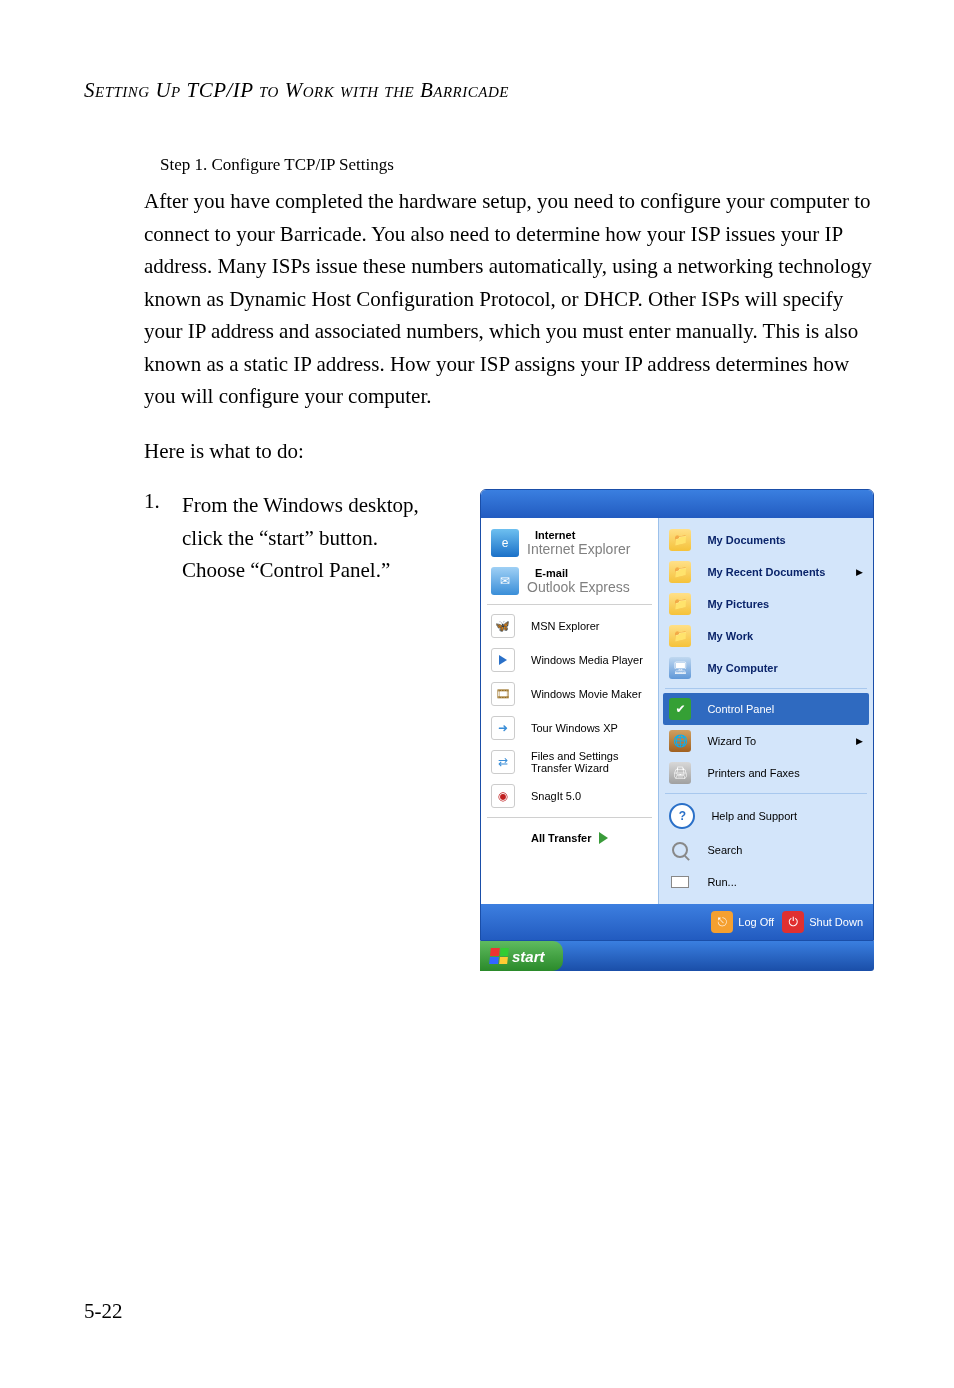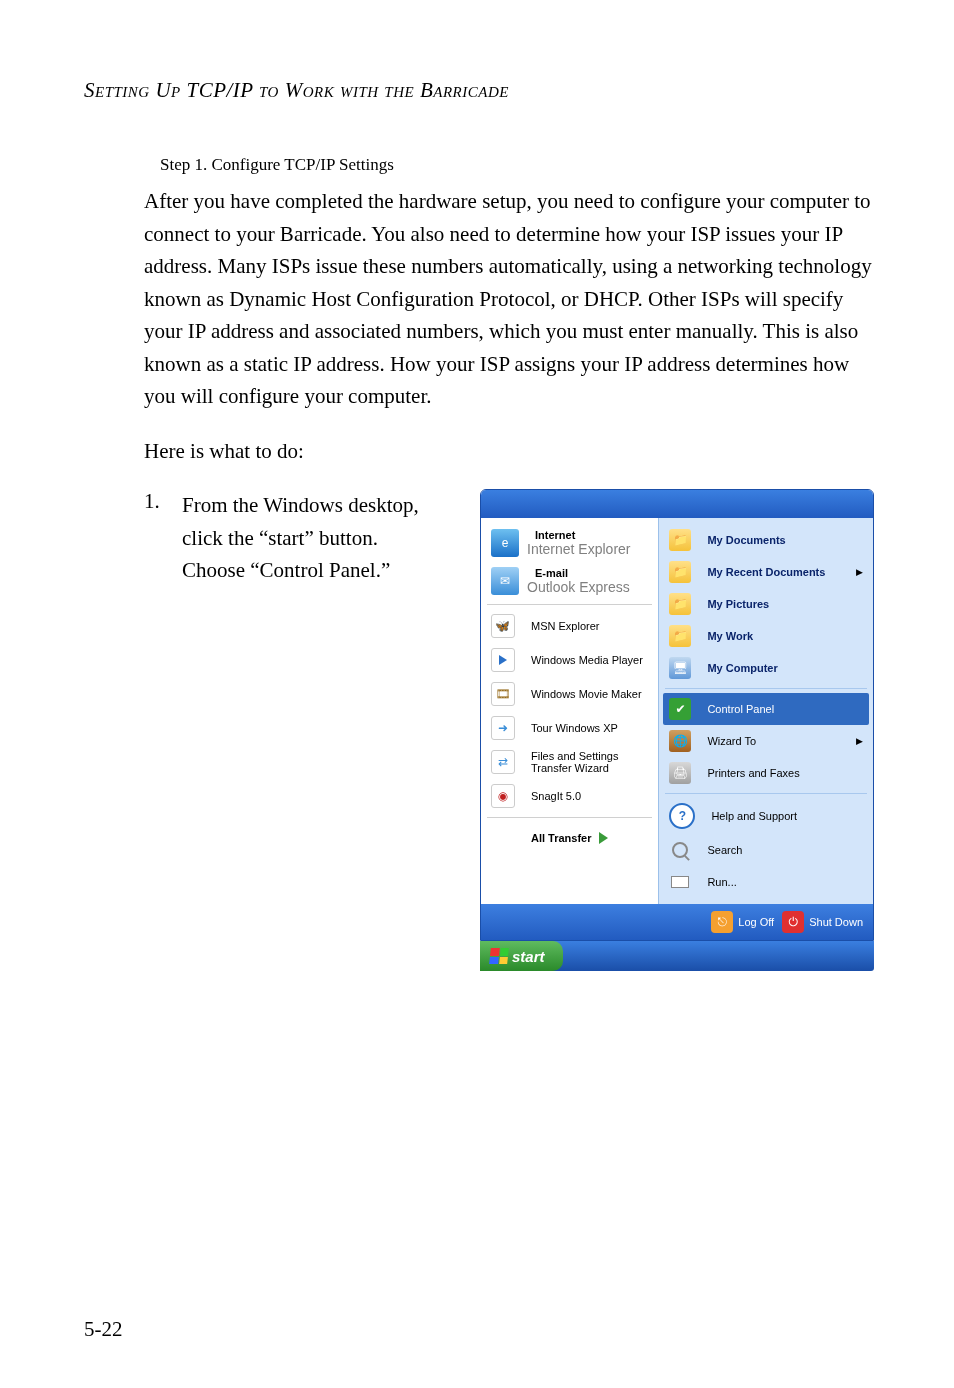--- a/index.html
+++ b/index.html
@@ -221,21 +221,21 @@
     grid-template-rows: 1fr 1fr;
     gap: 1px;
     transform: skewX(-6deg);
   }
   .winflag span:nth-child(1){background:#e33;}
   .winflag span:nth-child(2){background:#3c3;}
   .winflag span:nth-child(3){background:#36f;}
   .winflag span:nth-child(4){background:#fc3;}
   .page-num {
     position: absolute;
-    bottom: 46px;
+    bottom: 64px;
     left: 84px;
     font-size: 21px;
   }
 </style>
 </head>
 <body>
 
 <div class="page">
 
   <div class="running-head">Setting Up TCP/IP to Work with the Barricade</div>

